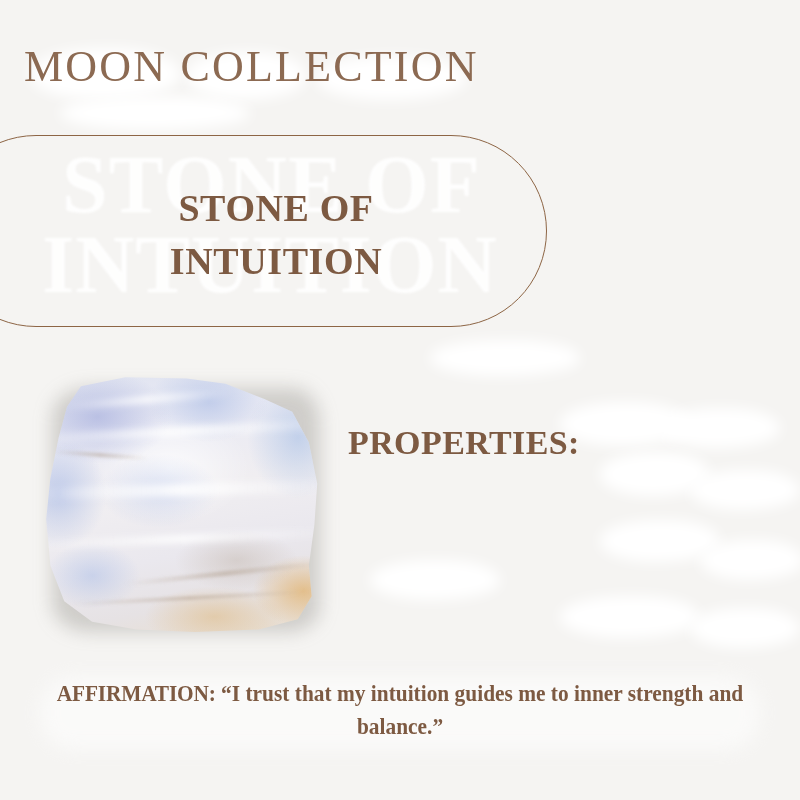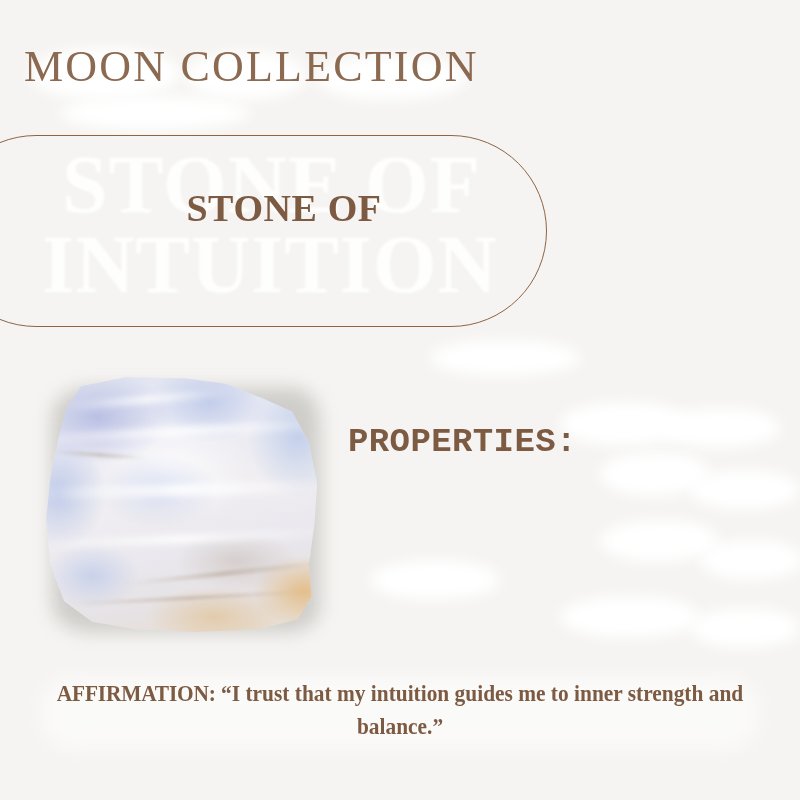--- a/index.html
+++ b/index.html
@@ -74,21 +74,21 @@
     color: #ffffff;
     opacity: 0.92;
     filter: blur(1.1px);
     letter-spacing: 1px;
     pointer-events: none;
     user-select: none;
   }
 
   #headline {
     position: absolute;
-    left: 44px;
+    left: 36px;
     top: 182px;
     width: 480px;
     text-align: center;
     font-family: "Liberation Serif", "DejaVu Serif", serif;
     font-weight: 700;
     font-size: 38px;
     line-height: 1.4;
     letter-spacing: 0.6px;
     color: #7d5a42;
   }
@@ -156,21 +156,21 @@
   }
 
   
   #properties {
     position: absolute;
     left: 348px;
     top: 424px;
     width: 420px;
   }
   #properties-title {
-    font-family: Liberation Mono, monospace;
+    font-family: Liberation Serif, serif;
     font-weight: 700;
     font-size: 34px;
     letter-spacing: 0.4px;
     color: #7d5a42;
     line-height: 1.1;
     margin: 0 0 14px 0;
   }
   .prop-item {
     font-family: "Liberation Serif", "DejaVu Serif", serif;
     font-weight: 700;
@@ -237,20 +237,21 @@
 
   <div id="headline-band"></div>
 
   <div id="ghost-headline">
     <span class="hl-line">STONE OF</span>
     <span class="hl-line">INTUITION</span>
   </div>
 
   <div id="headline">
     <span class="hl-line">STONE OF</span>
+    <span class="hl-line">INTUITION</span>
   </div>
 
   <div id="stone-wrap">
     <div id="stone-shadow"></div>
     <div id="stone">
       <div class="streak" style="left:-6%; top:20%; width:112%; height:9px; transform:rotate(-3deg);"></div>
       <div class="streak" style="left:-6%; top:42%; width:112%; height:12px; transform:rotate(-1.5deg);"></div>
       <div class="streak" style="left:-6%; top:62%; width:112%; height:8px; transform:rotate(-2.5deg);"></div>
       <div class="streak" style="left:8%;  top:8%;  width:60%;  height:7px; transform:rotate(-5deg);"></div>
       <div class="vein" style="left:30%; top:76%; width:72%; height:5px; transform:rotate(-6deg);"></div>

